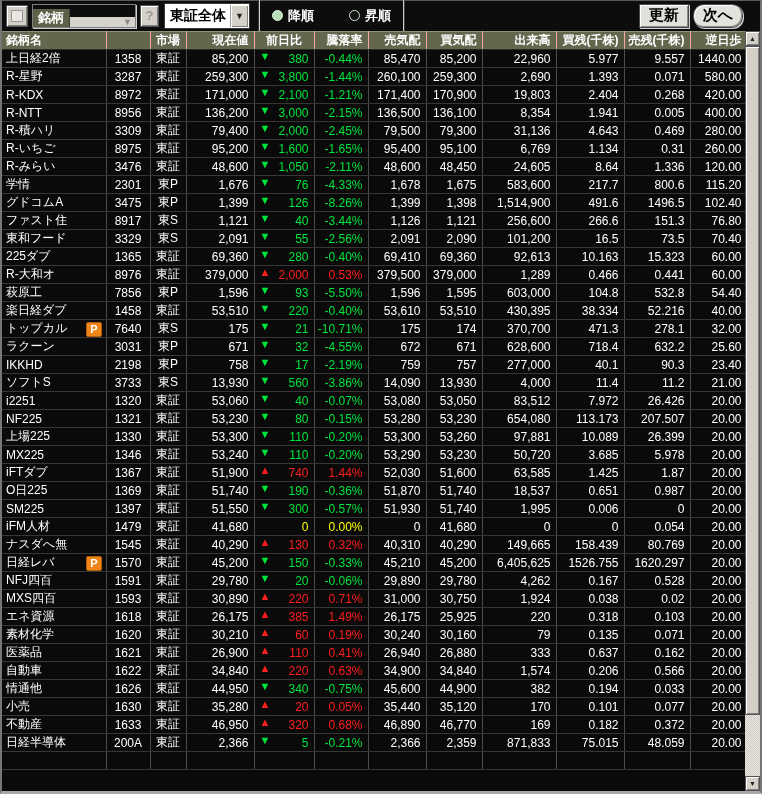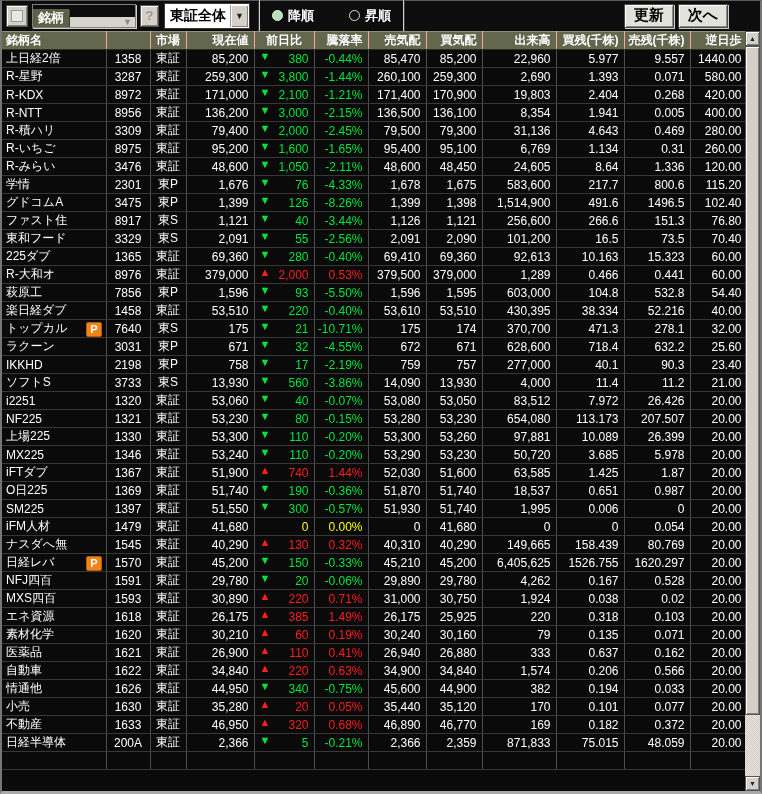--- a/index.html
+++ b/index.html
@@ -60,21 +60,21 @@
   }
   .radio-opt{display:flex;align-items:center;gap:5px;color:#fff;font-size:13px;font-weight:bold;}
   .radio{width:11px;height:11px;border-radius:50%;border:1px solid #cfe6cf;background:#111;box-sizing:border-box;}
   .radio.sel{background:#b9dfb9;border-color:#dff2df;}
   .tb-spacer{flex:1;}
   .push-btn{
     height:22px;padding:0 9px;background:#e3e1db;color:#000;font-weight:bold;font-size:15px;
     border:1px solid #4a4a4a;box-shadow:inset 1px 1px 0 #fff,inset -1px -1px 0 #8a8a8a,1px 1px 0 #cfcfcf;
     display:flex;align-items:center;margin-right:4px;
   }
-  .push-btn.last{margin-right:30px;}
+  .push-btn.last{margin-right:15px;border-radius:11px;}
   
   .table-wrap{position:absolute;top:30px;left:0;right:15px;bottom:0;}
   table{border-collapse:collapse;table-layout:fixed;width:745px;}
   th{
     height:17px;background:#62674e;color:#fff;font-size:12px;font-weight:bold;
     border-right:1px solid #fca5a5;border-top:1px solid #8d927a;border-bottom:1px solid #2b2f20;
     overflow:hidden;white-space:nowrap;padding:0;
   }
   td{
     height:17px;font-size:12px;color:#fff;overflow:hidden;white-space:nowrap;

